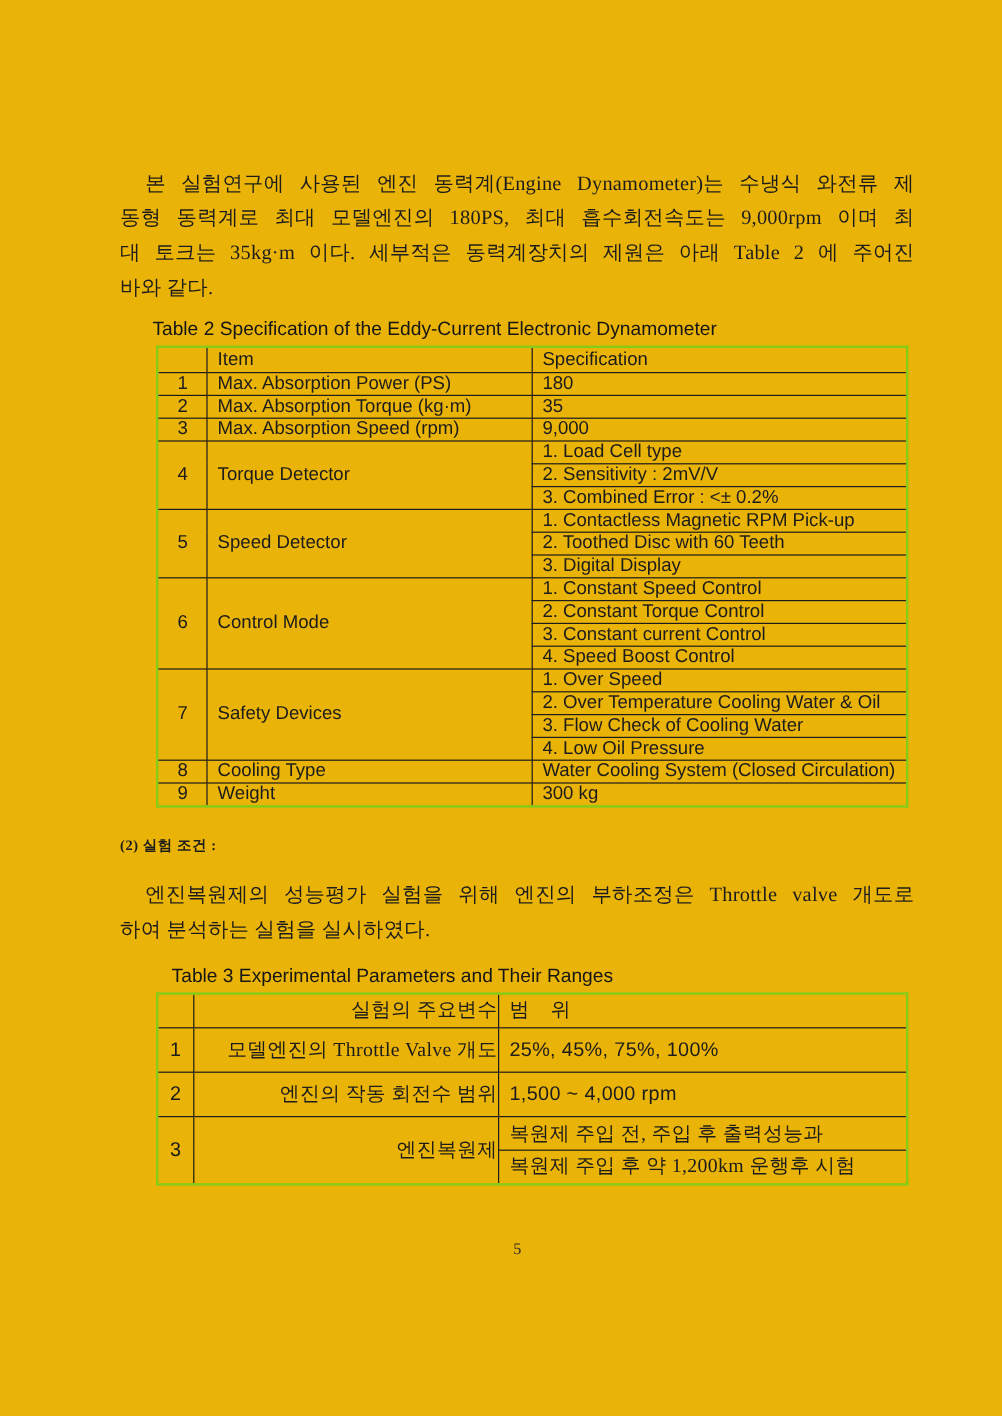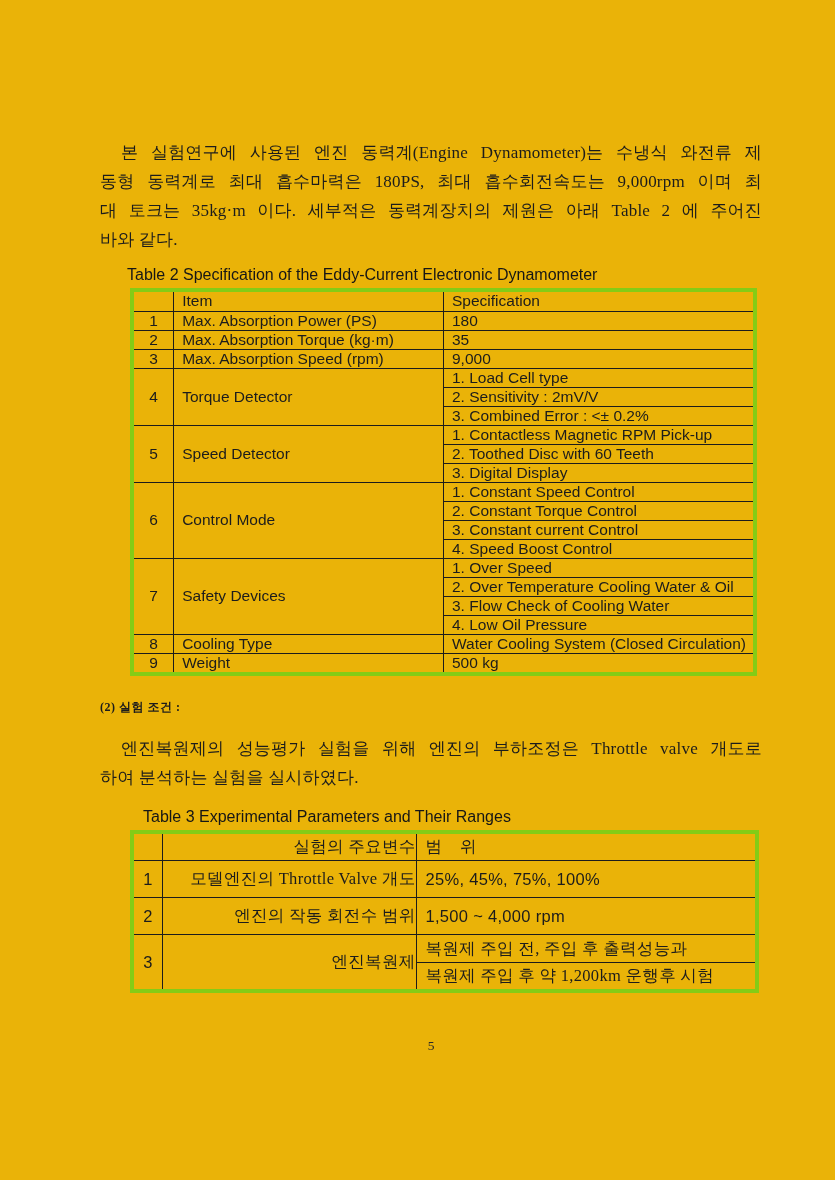--- a/index.html
+++ b/index.html
@@ -40,21 +40,21 @@
     color: #161616;
   }
   .table-title.t3-title { margin-left: 43px; margin-top: 15px; }
   
   table.doc-table {
     border-collapse: collapse;
     table-layout: fixed;
     width: 627px;
     margin-left: 30px;
     margin-top: 4px;
-    border: 4px solid #84cc16;
+    border: 2px solid #84cc16;
   }
   table.doc-table th, table.doc-table td {
     border: 1px solid #1c1c1c;
     vertical-align: middle;
     overflow: hidden;
   }
   
   table.t2 { font-family: "Liberation Sans", "DejaVu Sans", sans-serif; font-size: 15.5px; }
   table.t2 th { font-weight: normal; text-align: center; height: 21px; }
   table.t2 td { height: 19px; line-height: 18px; }
@@ -90,21 +90,21 @@
   }
 </style>
 </head>
 <body>
 
 <div class="page">
   <div class="content">
 
     <div class="para">
       <div class="pline first">본 실험연구에 사용된 엔진 동력계(Engine Dynamometer)는 수냉식 와전류 제</div>
-      <div class="pline">동형 동력계로 최대 흡수마력은 180PS, 최대 흡수회전속도는 9,000rpm 이며 최</div>
+      <div class="pline">동형 동력계로 최대 모델엔진의 180PS, 최대 흡수회전속도는 9,000rpm 이며 최</div>
       <div class="pline">대 토크는 35kg·m 이다. 세부적은 동력계장치의 제원은 아래 Table 2 에 주어진</div>
       <div class="pline last">바와 같다.</div>
     </div>
 
     <div class="table-title">Table 2 Specification of the Eddy-Current Electronic Dynamometer</div>
 
     <table class="doc-table t2">
       <thead>
         <tr>
           <th class="col-no"></th>
@@ -179,21 +179,21 @@
             <td class="col-value sub">4. Low Oil Pressure</td>
           </tr>
           <tr>
             <td class="col-no">8</td>
             <td class="col-label">Cooling Type</td>
             <td class="col-value">Water Cooling System (Closed Circulation)</td>
           </tr>
           <tr>
             <td class="col-no">9</td>
             <td class="col-label">Weight</td>
-            <td class="col-value">500 kg</td>
+            <td class="col-value">300 kg</td>
           </tr>
         </tbody>
     </table>
 
     <div class="section-heading">(2) 실험 조건 :</div>
 
     <div class="para p2">
       <div class="pline first">엔진복원제의 성능평가 실험을 위해 엔진의 부하조정은 Throttle valve 개도로</div>
       <div class="pline last">하여 분석하는 실험을 실시하였다.</div>
     </div>

